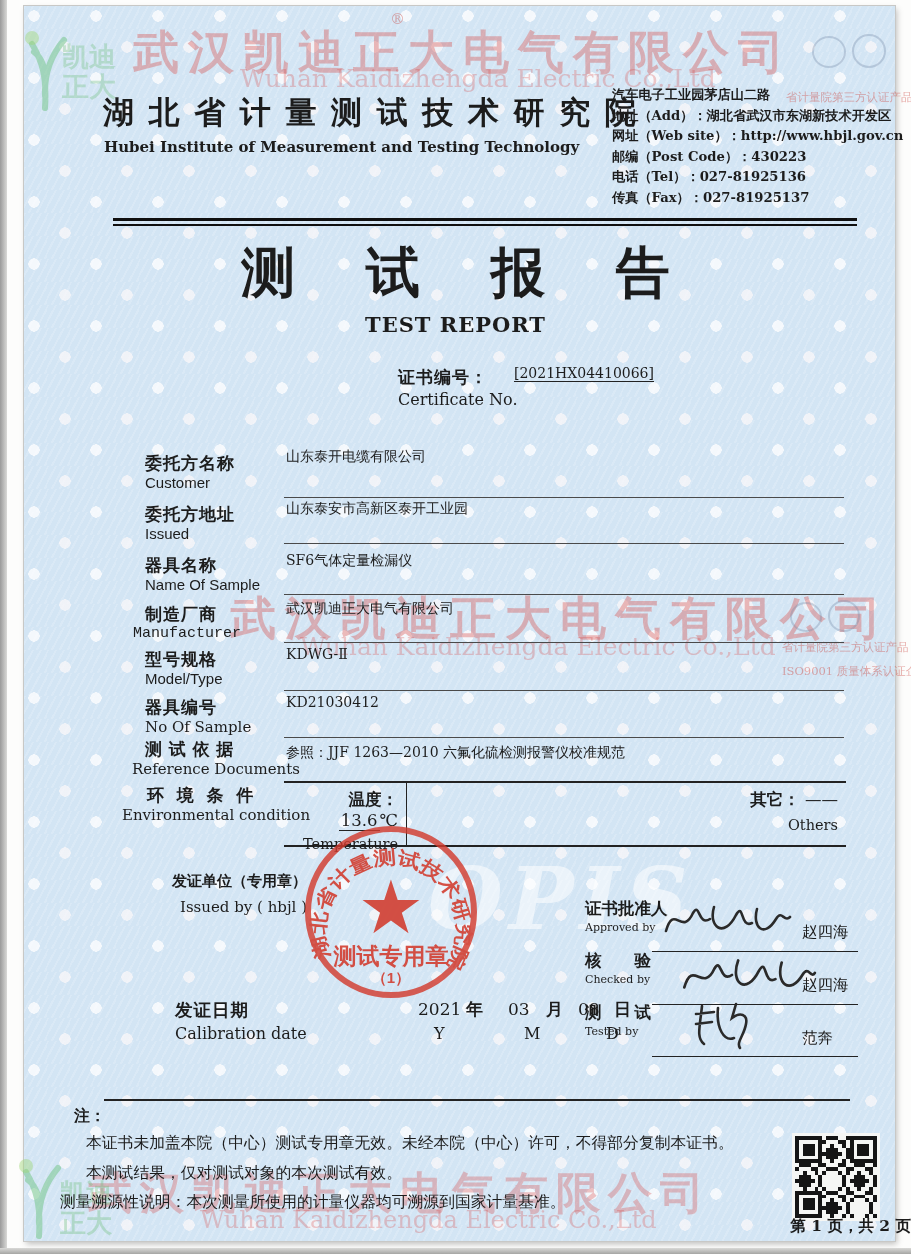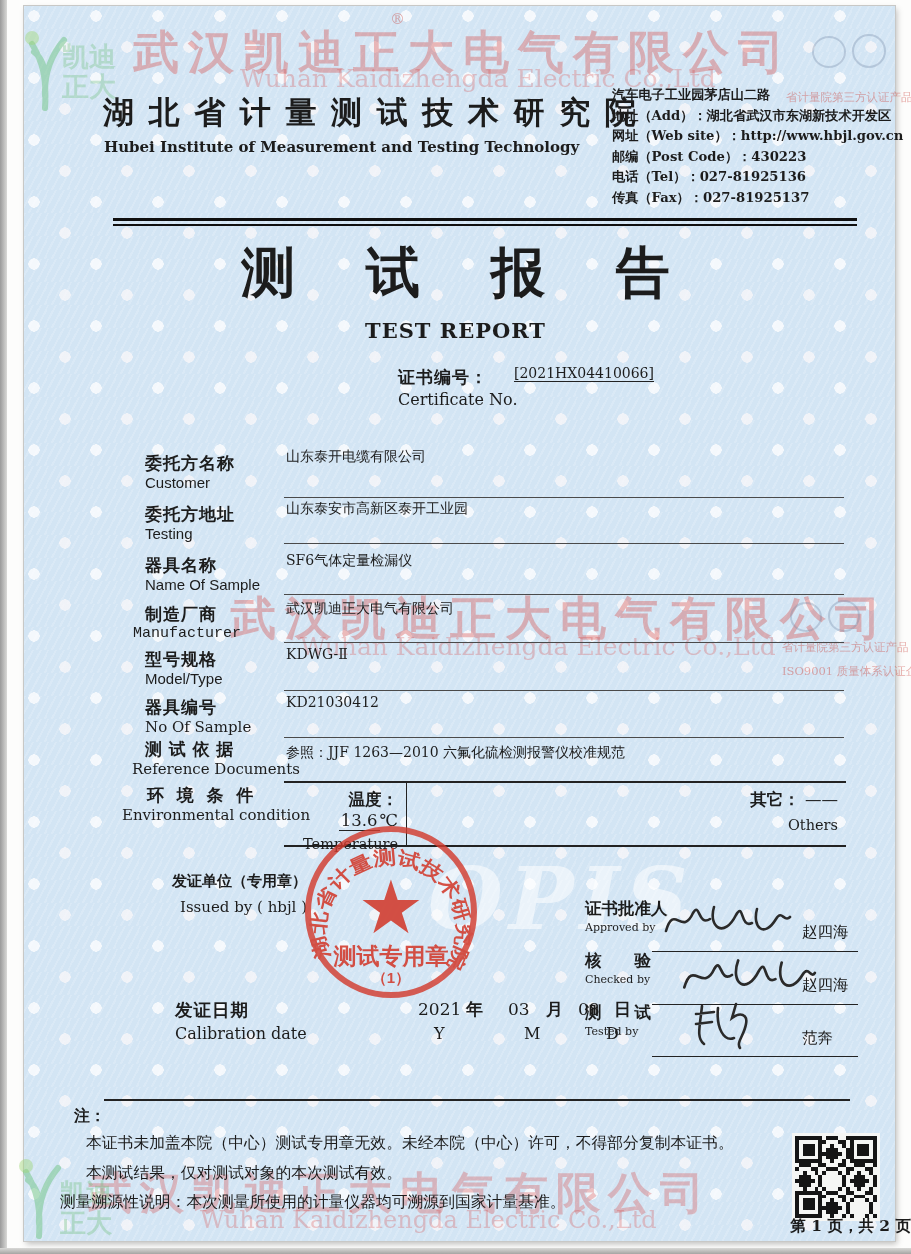--- a/index.html
+++ b/index.html
@@ -23,21 +23,21 @@
   .wm-red-en{color:rgba(214,52,48,.25);font-weight:normal;white-space:nowrap;pointer-events:none;}
   .wm-green{color:rgba(110,190,125,.45);font-weight:bold;pointer-events:none;}
   .wm-small-red{color:rgba(205,70,65,.45);pointer-events:none;white-space:nowrap;}
   .wm-circle{position:absolute;border:2px solid rgba(120,140,170,.35);border-radius:50%;}
   
   .inst-cn{font-size:31px;font-weight:bold;letter-spacing:3px;font-family:"Liberation Sans",sans-serif;}
   .inst-en{font-size:15px;font-weight:600;}
   .contact{font-size:13.2px;line-height:20.6px;font-weight:600;white-space:nowrap;}
   .rule2{border-top:3px solid #101010;border-bottom:2.5px solid #101010;height:3px;}
   .title-cn{font-size:54px;font-weight:bold;letter-spacing:26px;white-space:nowrap;}
-  .title-en{font-size:21px;font-weight:bold;letter-spacing:1px;margin-top:6px;}
+  .title-en{font-size:21px;font-weight:bold;letter-spacing:1px;}
   
   .flabel{font-size:17px;font-weight:bold;letter-spacing:1px;font-family:"Liberation Sans",sans-serif;white-space:nowrap;}
   .flabel-en{font-size:15px;font-family:"Liberation Sans",sans-serif;white-space:nowrap;}
   .flabel-en.serif{font-family:"DejaVu Serif",serif;}
   .fvalue{font-size:14px;white-space:nowrap;}
   .fline{border-bottom:1.6px solid #4a4a4a;height:0;}
   
   .etable{border-top:2px solid #222;border-bottom:2px solid #222;display:flex;}
   .ecell{position:relative;padding:6px 8px 4px 10px;}
   .ecell+.ecell{border-left:1.6px solid #222;}
@@ -123,21 +123,21 @@
   <div class="abs flabel" style="left:398px;top:366px;">证书编号：</div>
   <div class="abs fvalue" style="left:514px;top:365px;border-bottom:1.4px solid #222;">[2021HX04410066]</div>
   <div class="abs flabel-en serif" style="left:398px;top:390px;font-size:16px;">Certificate No.</div>
 
   <div class="abs flabel" style="left:145px;top:452px;">委托方名称</div>
   <div class="abs flabel-en" style="left:145px;top:474px;">Customer</div>
   <div class="abs fvalue" style="left:286px;top:448px;">山东泰开电缆有限公司</div>
   <div class="abs fline" style="left:284px;top:497px;width:560px;"></div>
 
   <div class="abs flabel" style="left:145px;top:503px;">委托方地址</div>
-  <div class="abs flabel-en" style="left:145px;top:525px;">Testing</div>
+  <div class="abs flabel-en" style="left:145px;top:525px;">Issued</div>
   <div class="abs fvalue" style="left:286px;top:500px;">山东泰安市高新区泰开工业园</div>
   <div class="abs fline" style="left:284px;top:543px;width:560px;"></div>
 
   <div class="abs flabel" style="left:145px;top:554px;">器具名称</div>
   <div class="abs flabel-en" style="left:145px;top:576px;">Name Of Sample</div>
   <div class="abs fvalue" style="left:286px;top:552px;">SF6气体定量检漏仪</div>
   <div class="abs fline" style="left:284px;top:594px;width:560px;"></div>
 
   <div class="abs flabel" style="left:145px;top:603px;">制造厂商</div>
   <div class="abs flabel-en" style="left:133px;top:625px;font-family:Liberation Mono, monospace;">Manufacturer</div>

